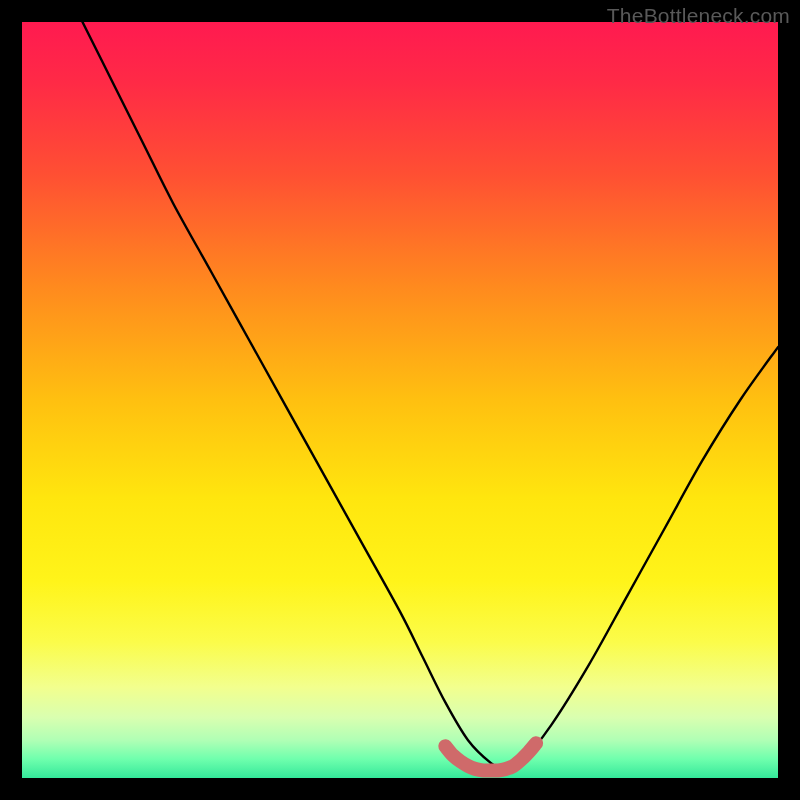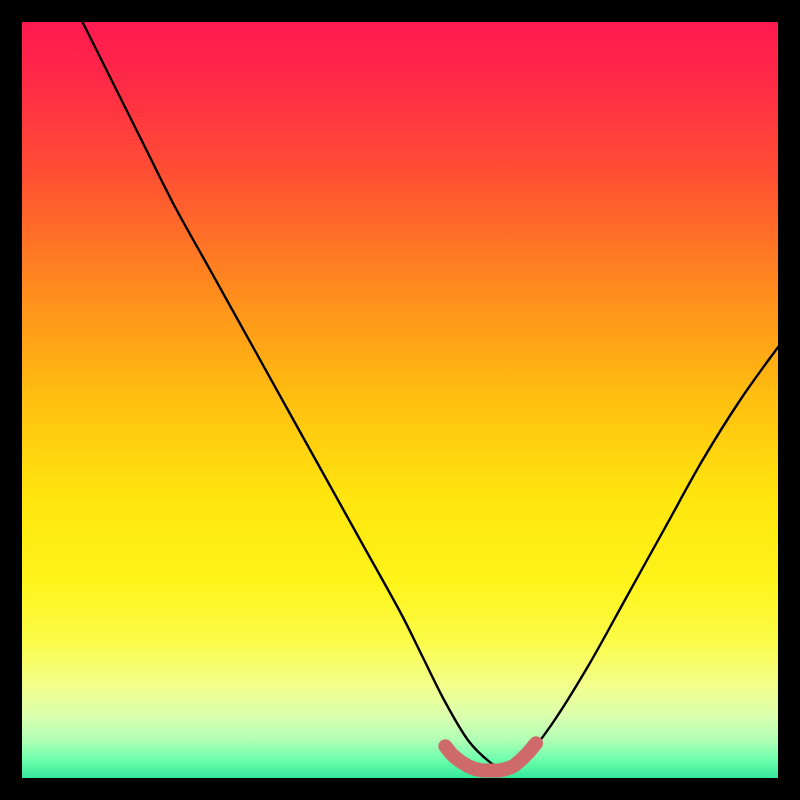--- a/index.html
+++ b/index.html
@@ -69,13 +69,14 @@
       </defs>
       <rect x="0" y="0" width="756" height="756" fill="url(#bg-grad)"></rect>
     </svg>
 
     <svg class="curve-svg" viewBox="0 0 756 756" preserveAspectRatio="none">
       <path id="main-curve" fill="none" stroke-width="2.4" stroke-linecap="round" stroke-linejoin="round" d="M 60.480000000000004 0 C 65.52000000000001 10.080000000000004, 80.64 40.32000000000001, 90.72 60.48000000000002 C 100.8 80.64000000000003, 110.88000000000001 100.80000000000005, 120.96000000000001 120.96000000000004 C 131.04000000000002 141.12000000000003, 139.86 160.01999999999995, 151.20000000000002 181.43999999999994 C 162.54000000000002 202.85999999999993, 176.4 226.79999999999995, 189 249.47999999999996 C 201.6 272.15999999999997, 214.2 294.84000000000003, 226.79999999999998 317.52000000000004 C 239.39999999999998 340.20000000000005, 251.99999999999994 362.88, 264.59999999999997 385.56 C 277.2 408.24, 289.8 430.91999999999996, 302.40000000000003 453.59999999999997 C 315.00000000000006 476.28, 327.6 498.96, 340.2 521.64 C 352.79999999999995 544.32, 367.92 570.7800000000001, 378 589.6800000000001 C 388.08 608.58, 393.12 619.92, 400.68 635.04 C 408.24 650.16, 415.8 666.54, 423.36 680.4 C 430.92 694.26, 438.47999999999996 708.12, 446.03999999999996 718.2 C 453.59999999999997 728.2800000000001, 462.41999999999996 735.84, 468.71999999999997 740.88 C 475.02 745.92, 478.8 748.44, 483.84000000000003 748.44 C 488.88000000000005 748.44, 491.40000000000003 748.44, 498.96000000000004 740.88 C 506.52000000000004 733.3199999999999, 517.8599999999999 719.46, 529.1999999999999 703.08 C 540.54 686.7, 554.4 664.02, 567 642.6 C 579.6 621.1800000000001, 592.2 597.24, 604.8000000000001 574.56 C 617.4000000000001 551.8799999999999, 630 529.1999999999999, 642.6 506.52 C 655.2 483.84, 667.8 459.90000000000003, 680.4 438.48 C 693 417.06, 705.5999999999999 396.9, 718.1999999999999 378 C 730.8 359.1, 749.7 333.90000000000003, 756 325.08000000000004" stroke="#000000"></path>
       <path id="marker-curve" fill="none" stroke-width="14" stroke-linecap="round" stroke-linejoin="round" d="M 423.36 724.248 C 424.62 725.76, 428.4 730.8000000000001, 430.91999999999996 733.32 C 433.43999999999994 735.84, 435.96 737.604, 438.47999999999996 739.368 C 440.99999999999994 741.1320000000001, 443.52 742.644, 446.03999999999996 743.904 C 448.55999999999995 745.164, 451.08 746.172, 453.59999999999997 746.928 C 456.11999999999995 747.684, 458.64 748.1880000000001, 461.15999999999997 748.44 C 463.67999999999995 748.692, 466.19999999999993 748.44, 468.71999999999997 748.44 C 471.24 748.44, 473.76 748.692, 476.28000000000003 748.44 C 478.80000000000007 748.1880000000001, 481.32000000000005 747.684, 483.84000000000003 746.928 C 486.36 746.172, 488.88000000000005 745.4159999999999, 491.40000000000003 743.904 C 493.92 742.392, 496.44000000000005 740.124, 498.96000000000004 737.856 C 501.48 735.588, 504.00000000000006 733.068, 506.52000000000004 730.296 C 509.04 727.5240000000001, 512.82 722.7360000000001, 514.08 721.224" stroke="#cf6a6a"></path>
     </svg>
   </div>
 
+  <div class="watermark">TheBottleneck.com</div>
 </div>
 
 </body></html>

